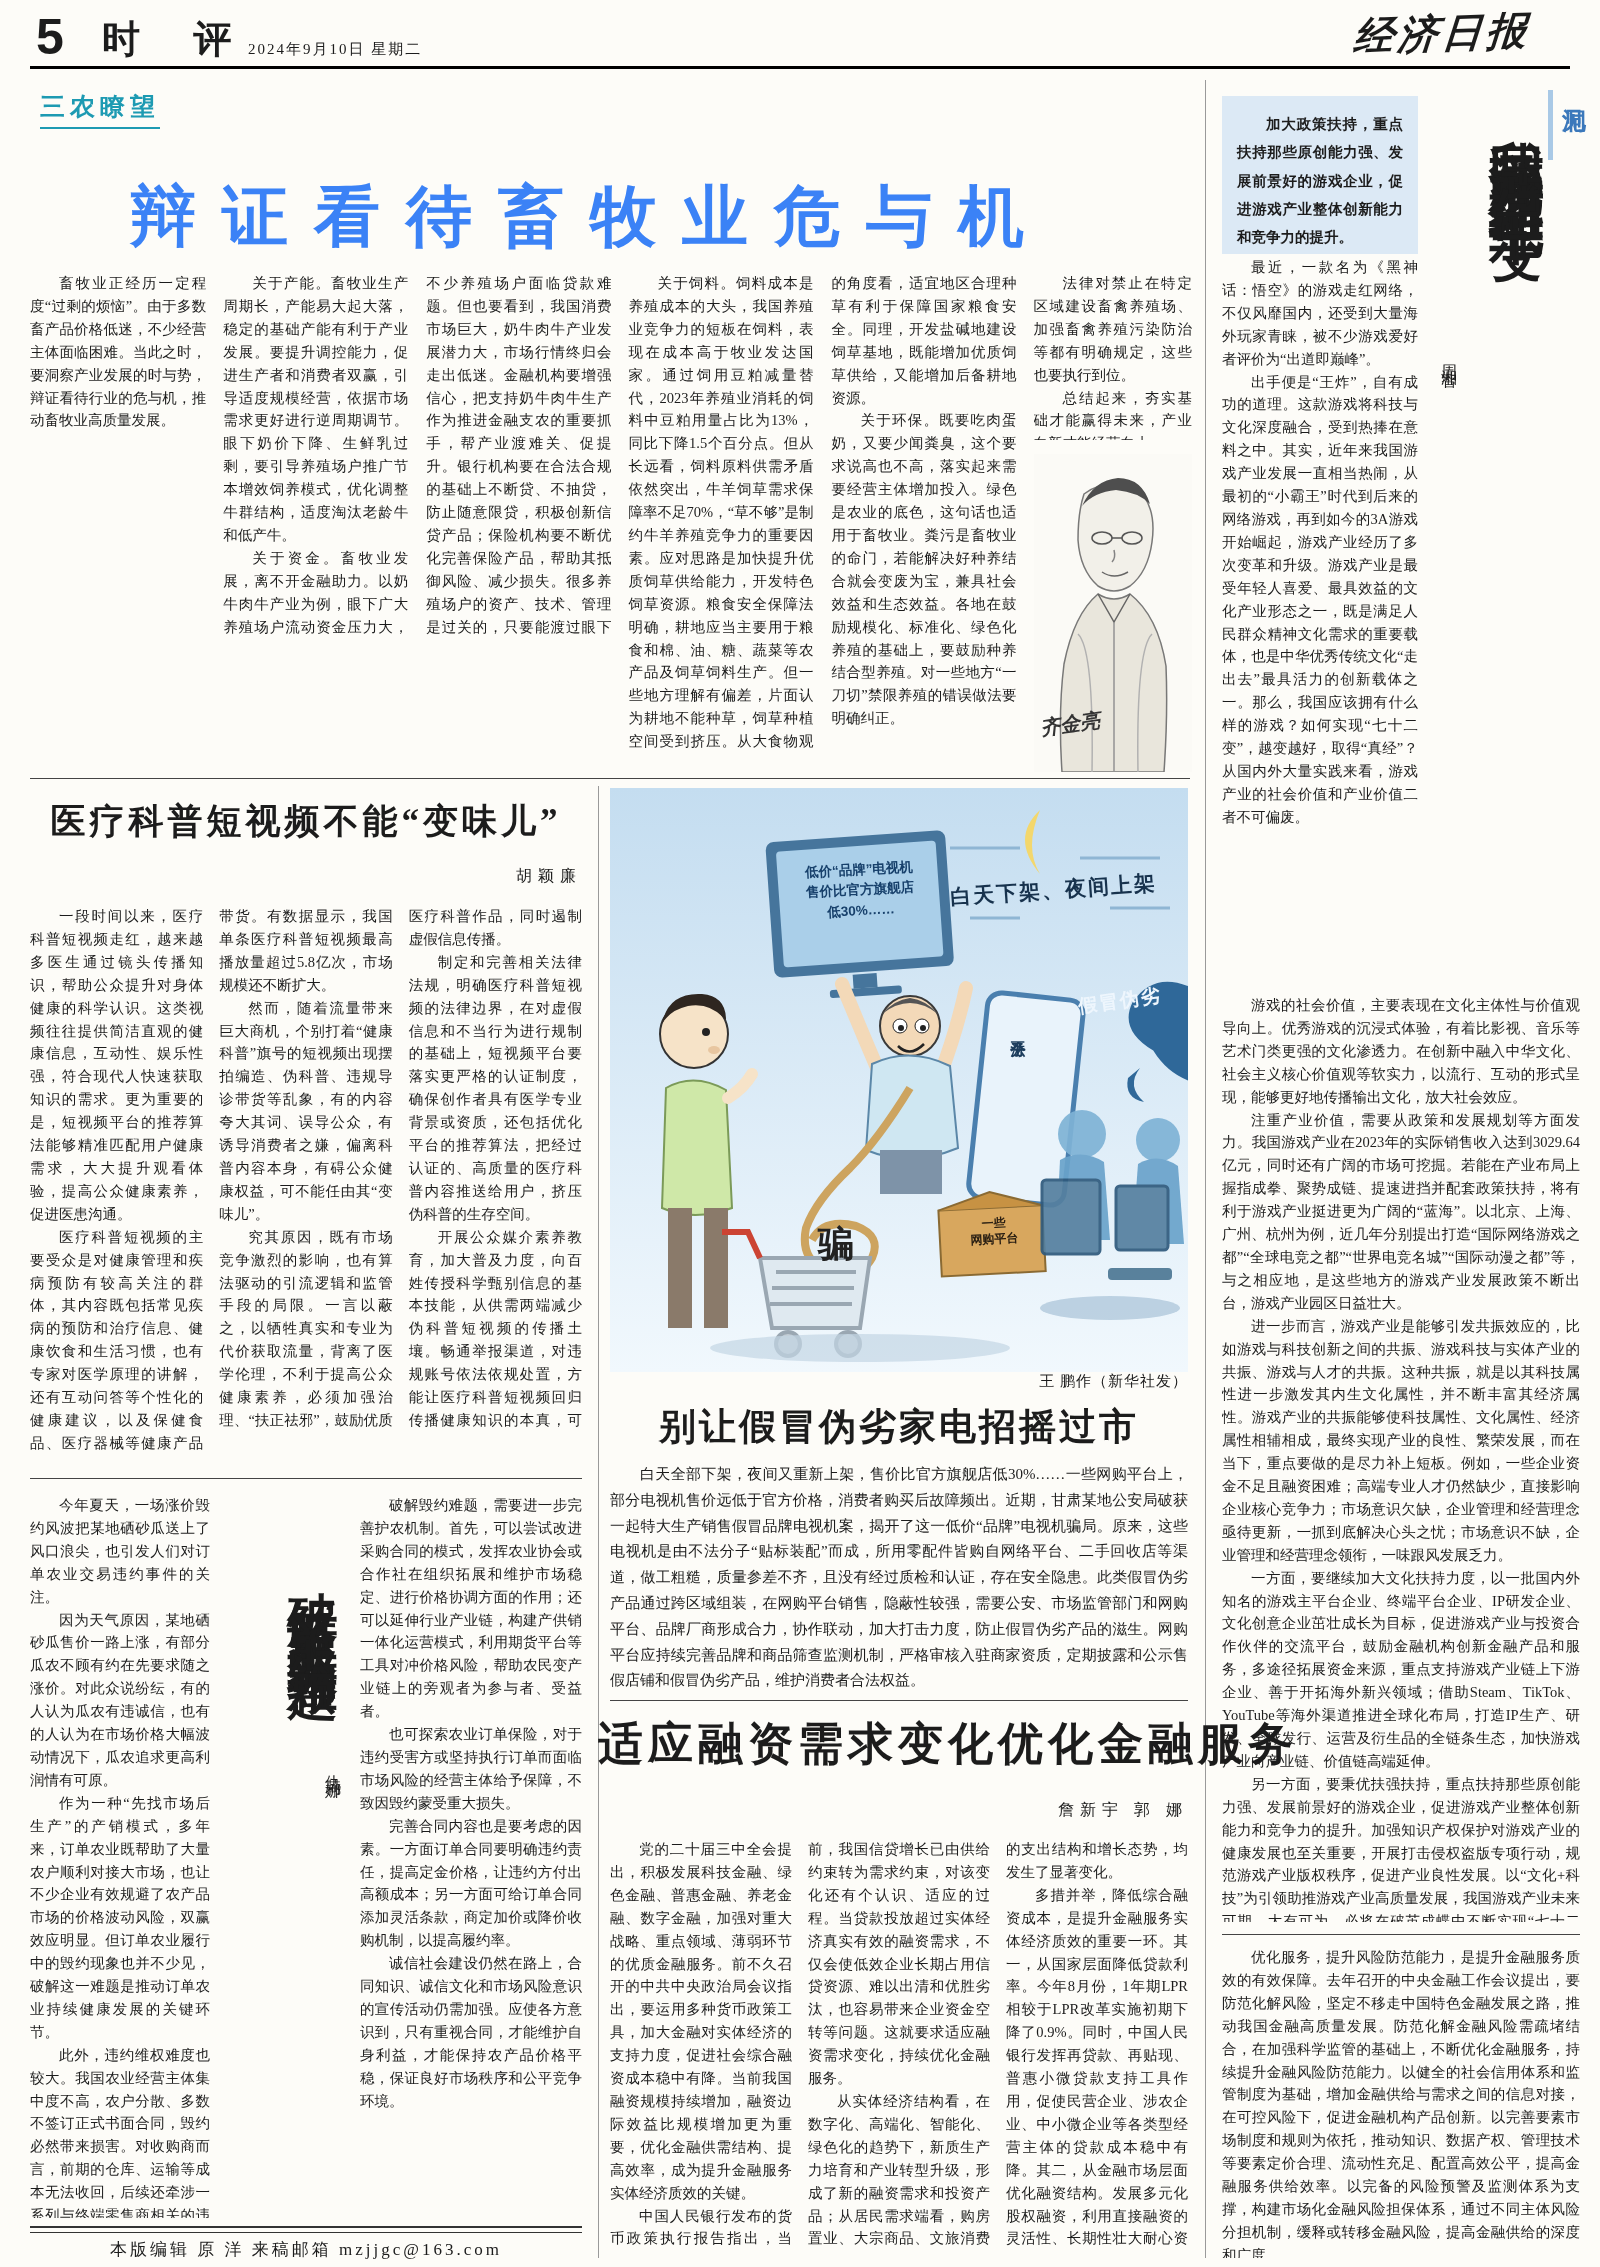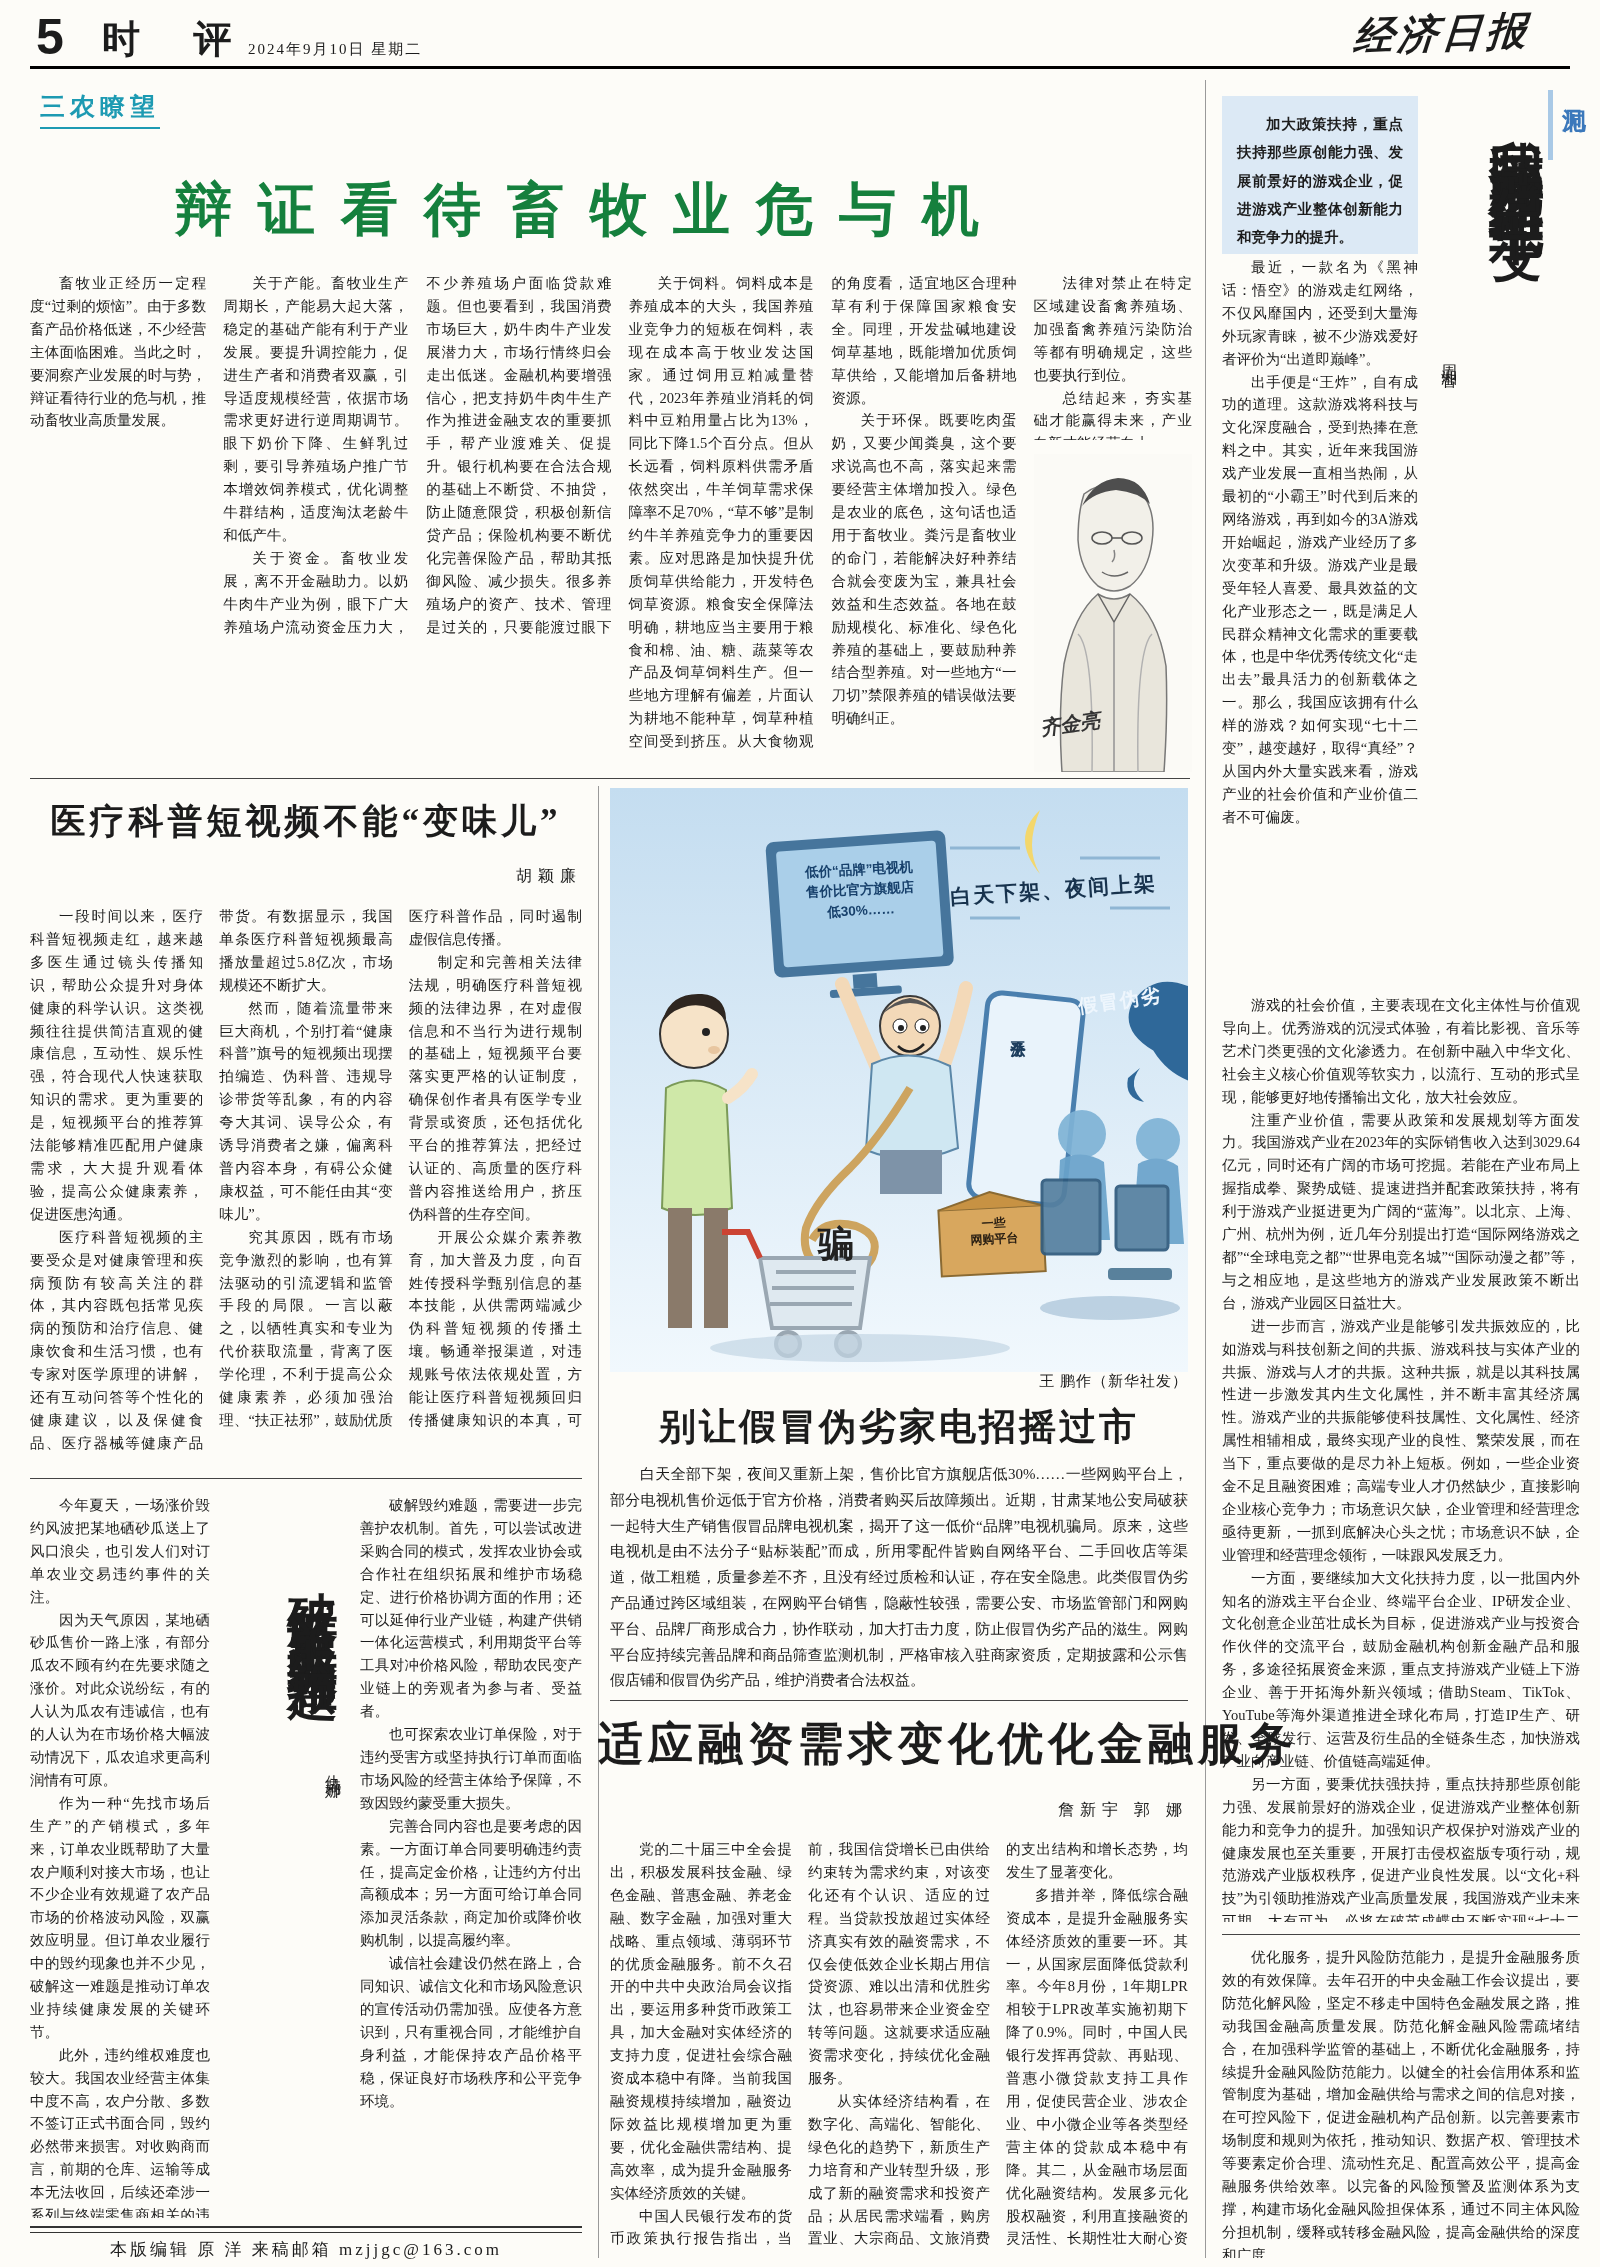--- a/index.html
+++ b/index.html
@@ -16,21 +16,21 @@
   .rule-h{position:absolute;background:#444;height:1px;}
   .rule-v{position:absolute;background:#9a9a9a;width:1px;}
   .vtext{writing-mode:vertical-rl;text-orientation:upright;}
   
   .pageno{font-size:50px;font-weight:900;}
   .section-title{font-size:38px;font-weight:900;letter-spacing:22px;}
   .date{font-size:15px;letter-spacing:2px;}
   .masthead{font-size:40px;font-weight:900;font-style:italic;transform:skewX(-6deg) rotate(-2deg);letter-spacing:4px;}
   
   .tag-teal{font-size:25px;font-weight:700;color:#1d9ab2;letter-spacing:5px;border-bottom:2px solid #1d9ab2;padding-bottom:4px;}
-  .main-headline{font-size:57px;font-weight:900;letter-spacing:26px;white-space:nowrap;text-align:center;color:#15803d;}
+  .main-headline{font-size:66px;font-weight:900;letter-spacing:26px;white-space:nowrap;text-align:center;color:#3b82f6;}
   .intro-box{background:#e7f0f9;padding:13px 17px;font-size:15px;line-height:2.0;text-align:justify;}
   .cols2{column-count:2;column-gap:18px;}
   .cols3{column-count:3;column-gap:16px;}
   .sub-headline{font-size:35px;font-weight:900;text-align:center;letter-spacing:4px;}
   .author-line{font-size:16px;text-align:right;letter-spacing:6px;}
   .fin-headline{font-size:45px;font-weight:900;text-align:center;letter-spacing:5px;white-space:nowrap;}
   .brief-headline{font-size:37px;font-weight:900;text-align:center;letter-spacing:3px;}
   .vert-headline-game{font-size:55px;font-weight:900;line-height:1.0;letter-spacing:7px;}
   .vert-headline-order{font-size:50px;font-weight:900;line-height:1.0;letter-spacing:9px;}
   .vert-author{font-size:16px;letter-spacing:4px;}

